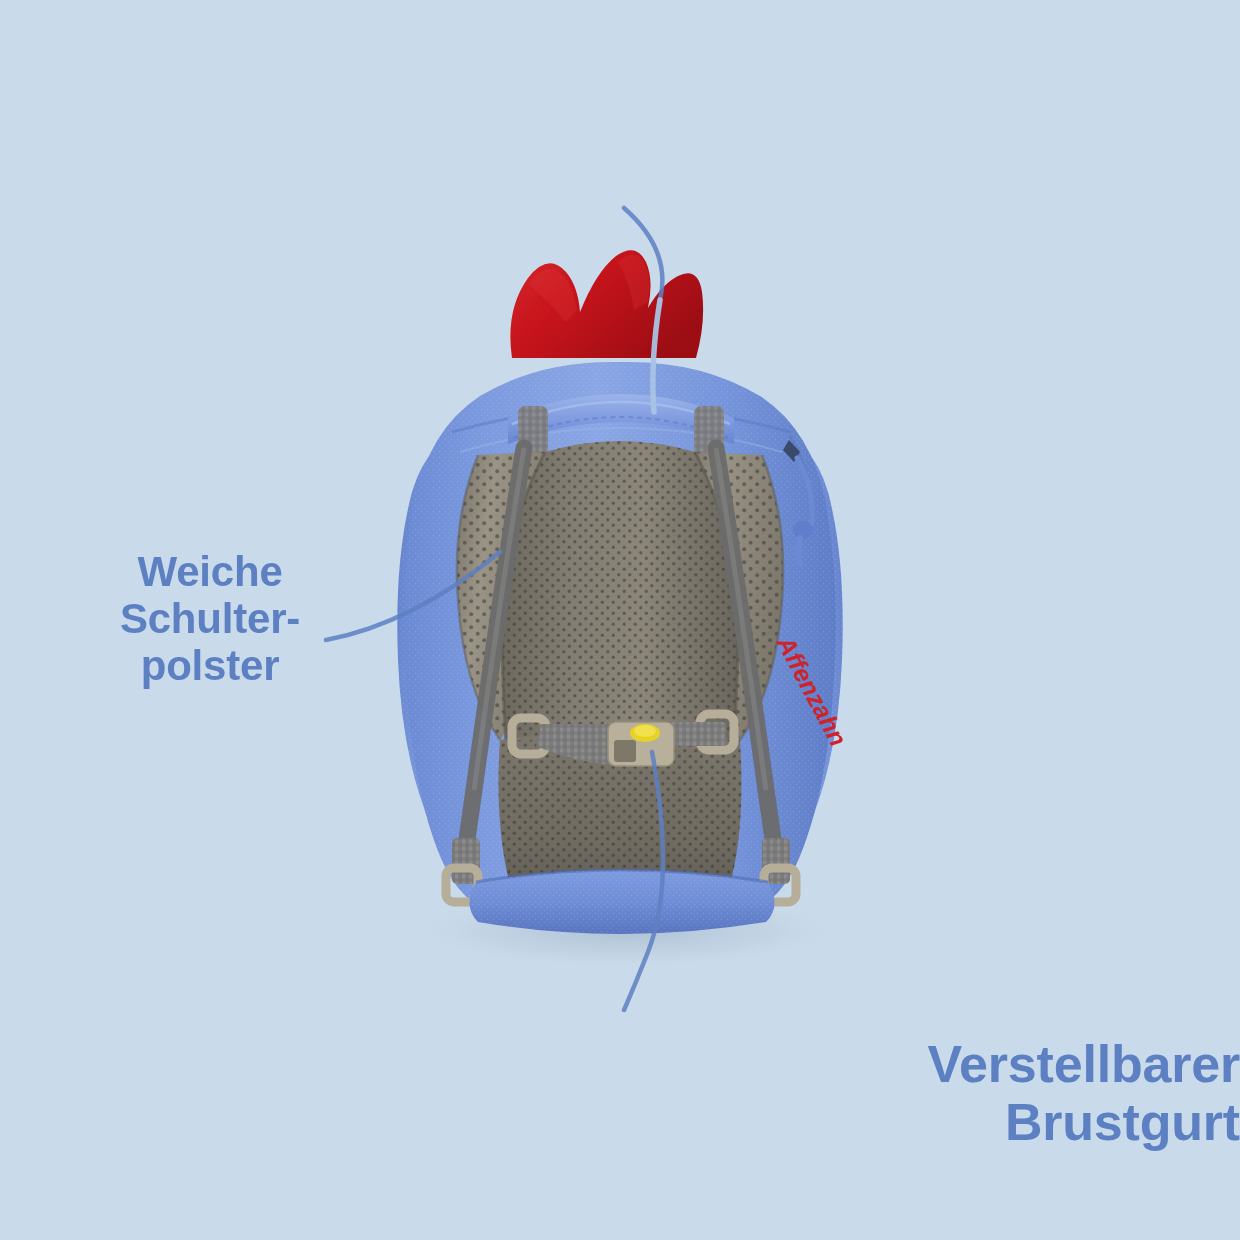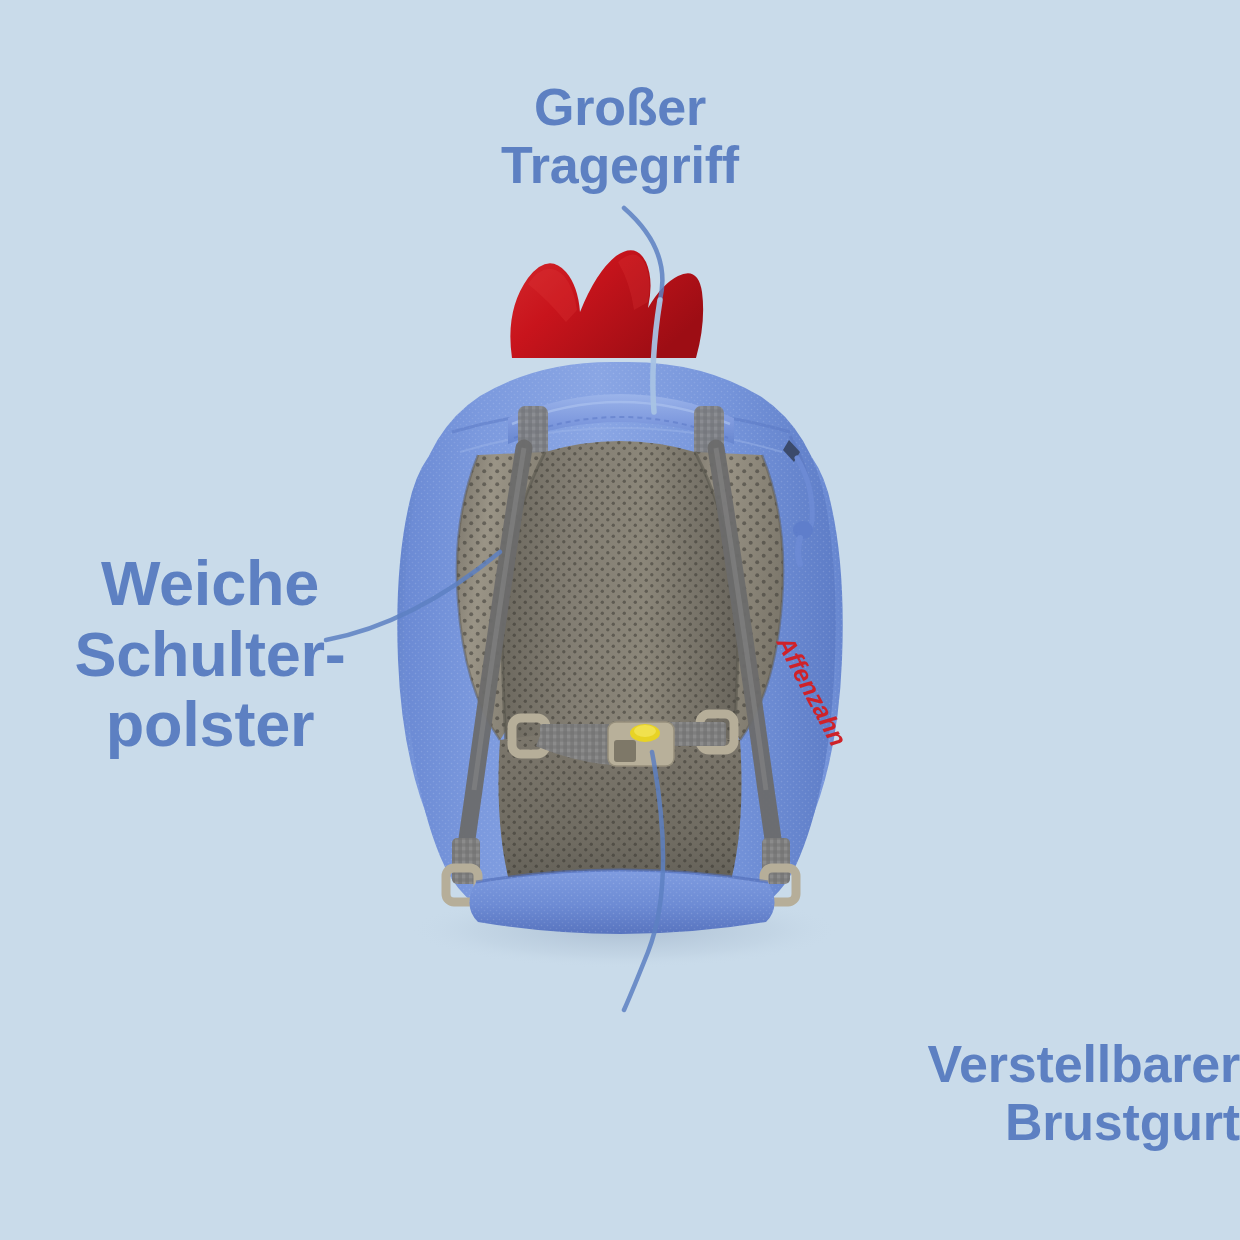--- a/index.html
+++ b/index.html
@@ -31,21 +31,21 @@
     left: 0;
     width: 1240px;
     text-align: center;
     font-size: 52px;
   }
   #callout-shoulder {
     top: 548px;
     left: 60px;
     width: 300px;
     text-align: center;
-    font-size: 63px;
+    font-size: 42px;
   }
   #callout-chest {
     top: 1035px;
     left: 0;
     width: 1240px;
     text-align: right;
     font-size: 52px;
   }
 
   
@@ -332,22 +332,20 @@
   <svg id="leaders" viewBox="0 0 1240 1240">
 
     <path class="leader" d="M624 208 Q672 250 660 300"></path>
     <path class="leader-over" d="M660 300 Q650 362 654 412"></path>
 
     <path class="leader" d="M326 640 Q412 624 500 552"></path>
 
     <path class="leader" d="M652 752 Q676 880 648 952 Q632 992 624 1010"></path>
   </svg>
 
-  <div class="callout" id="callout-handle">Großer
-Tragegriff</div>
 
   <div class="callout" id="callout-shoulder">Weiche
 Schulter-
 polster</div>
 
   <div class="callout" id="callout-chest">Verstellbarer
 Brustgurt</div>
 
 </div>
 

